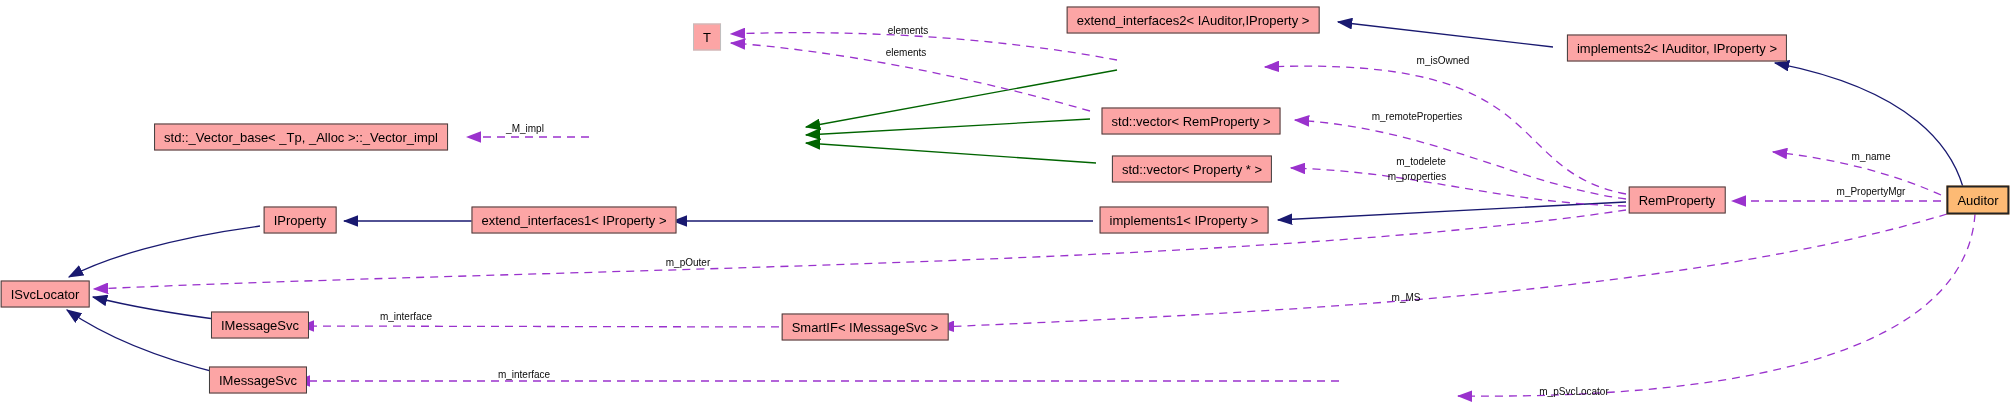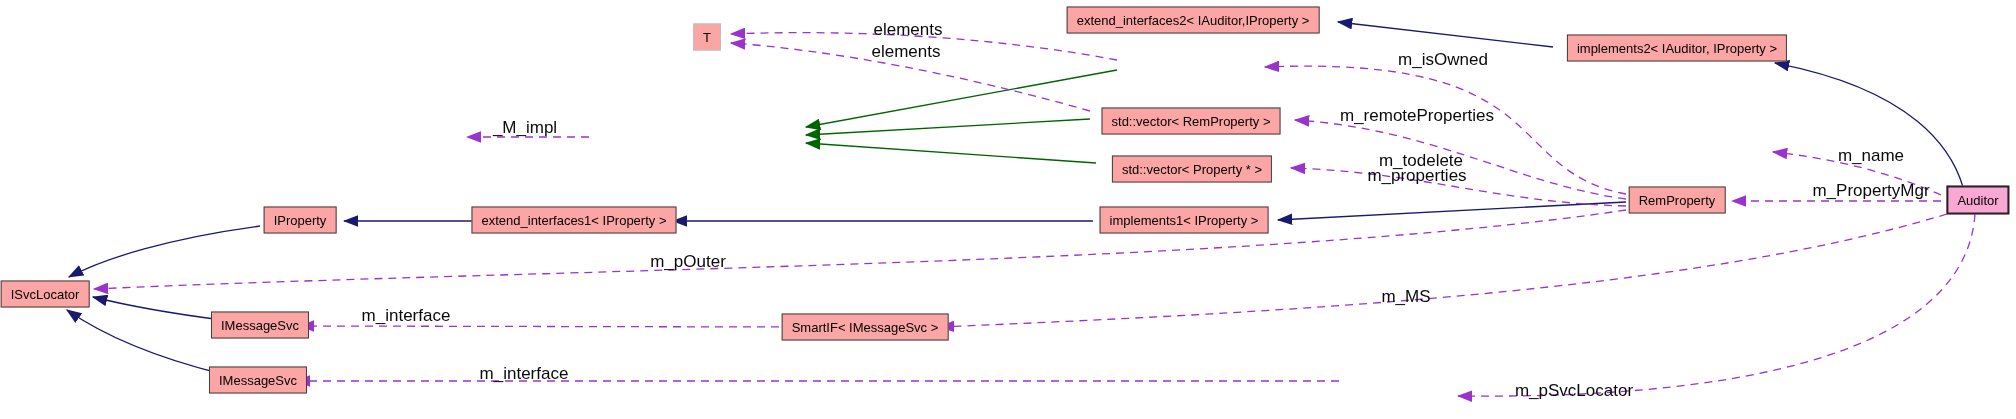--- a/index.html
+++ b/index.html
@@ -7,25 +7,25 @@
     position:relative;width:2016px;height:419px;background:#ffffff;
     font-family:"Liberation Sans", sans-serif;overflow:hidden;
   }
   .edges{position:absolute;left:0;top:0;width:2016px;height:419px;}
   .node{
     position:absolute;transform:translate(-50%,-50%);
     background:#fca5a5;border:1.5px solid #3f3f3f;color:#000;
     font-size:13px;line-height:1;padding:6px 9px;white-space:nowrap;
     text-align:center;z-index:2;
   }
-  .node.focus{background:#f9a8d4;border:2px solid #232323;}
+  .node.focus{background:#fdba74;border:2px solid #232323;}
   .node.tparam{border:1.4px solid #bfbfbf;}
   .edge-label{
     position:absolute;transform:translate(-50%,-50%);
-    font-size:17px;color:#0a0a0a;white-space:nowrap;z-index:3;
+    font-size:10px;color:#0a0a0a;white-space:nowrap;z-index:3;
   }
   path.inherit{stroke:#191970;fill:none;stroke-width:1.3;}
   path.tmpl{stroke:#006400;fill:none;stroke-width:1.3;}
   path.usage{stroke:#9a32cd;fill:none;stroke-width:1.3;stroke-dasharray:8,6;}
 </style>
 </head>
 <body>
 
 <div class="diagram">
 
@@ -63,20 +63,21 @@
     <path class="usage" d="M 1626,206 C 1500,203 1420,172 1291,168" marker-end="url(#ap)"></path>
     <path class="usage" d="M 1941,195 C 1890,172 1830,158 1773,152" marker-end="url(#ap)"></path>
     <path class="usage" d="M 1941,201 L 1732,201" marker-end="url(#ap)"></path>
     <path class="usage" d="M 1626,210 C 1250,266 560,268 94,289" marker-end="url(#ap)"></path>
     <path class="usage" d="M 1947,214 C 1690,292 1290,312 940,327" marker-end="url(#ap)"></path>
     <path class="usage" d="M 793,327 L 300,326" marker-end="url(#ap)"></path>
     <path class="usage" d="M 1339,381 L 296,381" marker-end="url(#ap)"></path>
     <path class="usage" d="M 1975,214 C 1968,320 1830,400 1458,396" marker-end="url(#ap)"></path>
   </svg>
 
+  <div class="node" style="left:301px;top:137px">std::_Vector_base&lt; _Tp, _Alloc &gt;::_Vector_impl</div>
   <div class="node tparam" style="left:707px;top:37px">T</div>
   <div class="node" style="left:1193px;top:20px">extend_interfaces2&lt; IAuditor,IProperty &gt;</div>
   <div class="node" style="left:1677px;top:48px">implements2&lt; IAuditor, IProperty &gt;</div>
   <div class="node" style="left:1192px;top:169px">std::vector&lt; Property * &gt;</div>
   <div class="node" style="left:1191px;top:121px">std::vector&lt; RemProperty &gt;</div>
   <div class="node" style="left:1677px;top:200px">RemProperty</div>
   <div class="node focus" style="left:1978px;top:200px">Auditor</div>
   <div class="node" style="left:300px;top:220px">IProperty</div>
   <div class="node" style="left:574px;top:220px">extend_interfaces1&lt; IProperty &gt;</div>
   <div class="node" style="left:1184px;top:220px">implements1&lt; IProperty &gt;</div>

